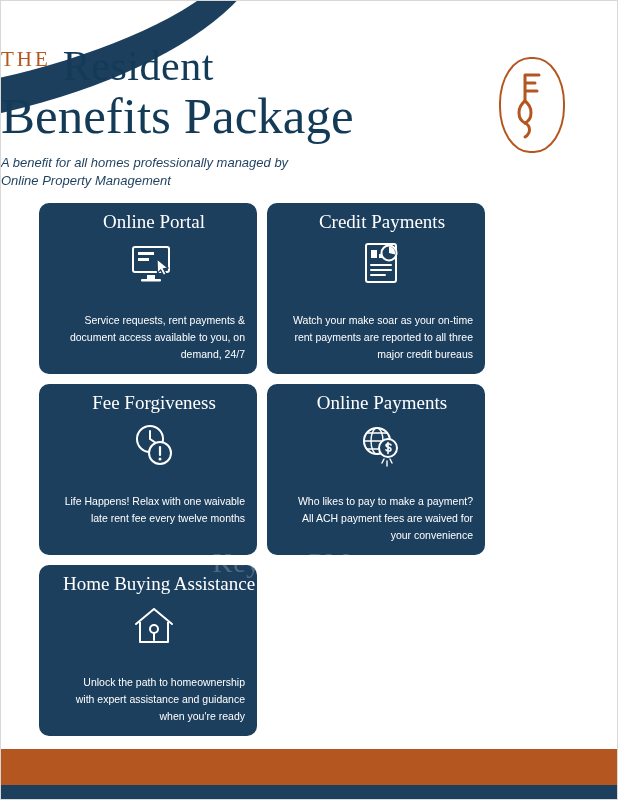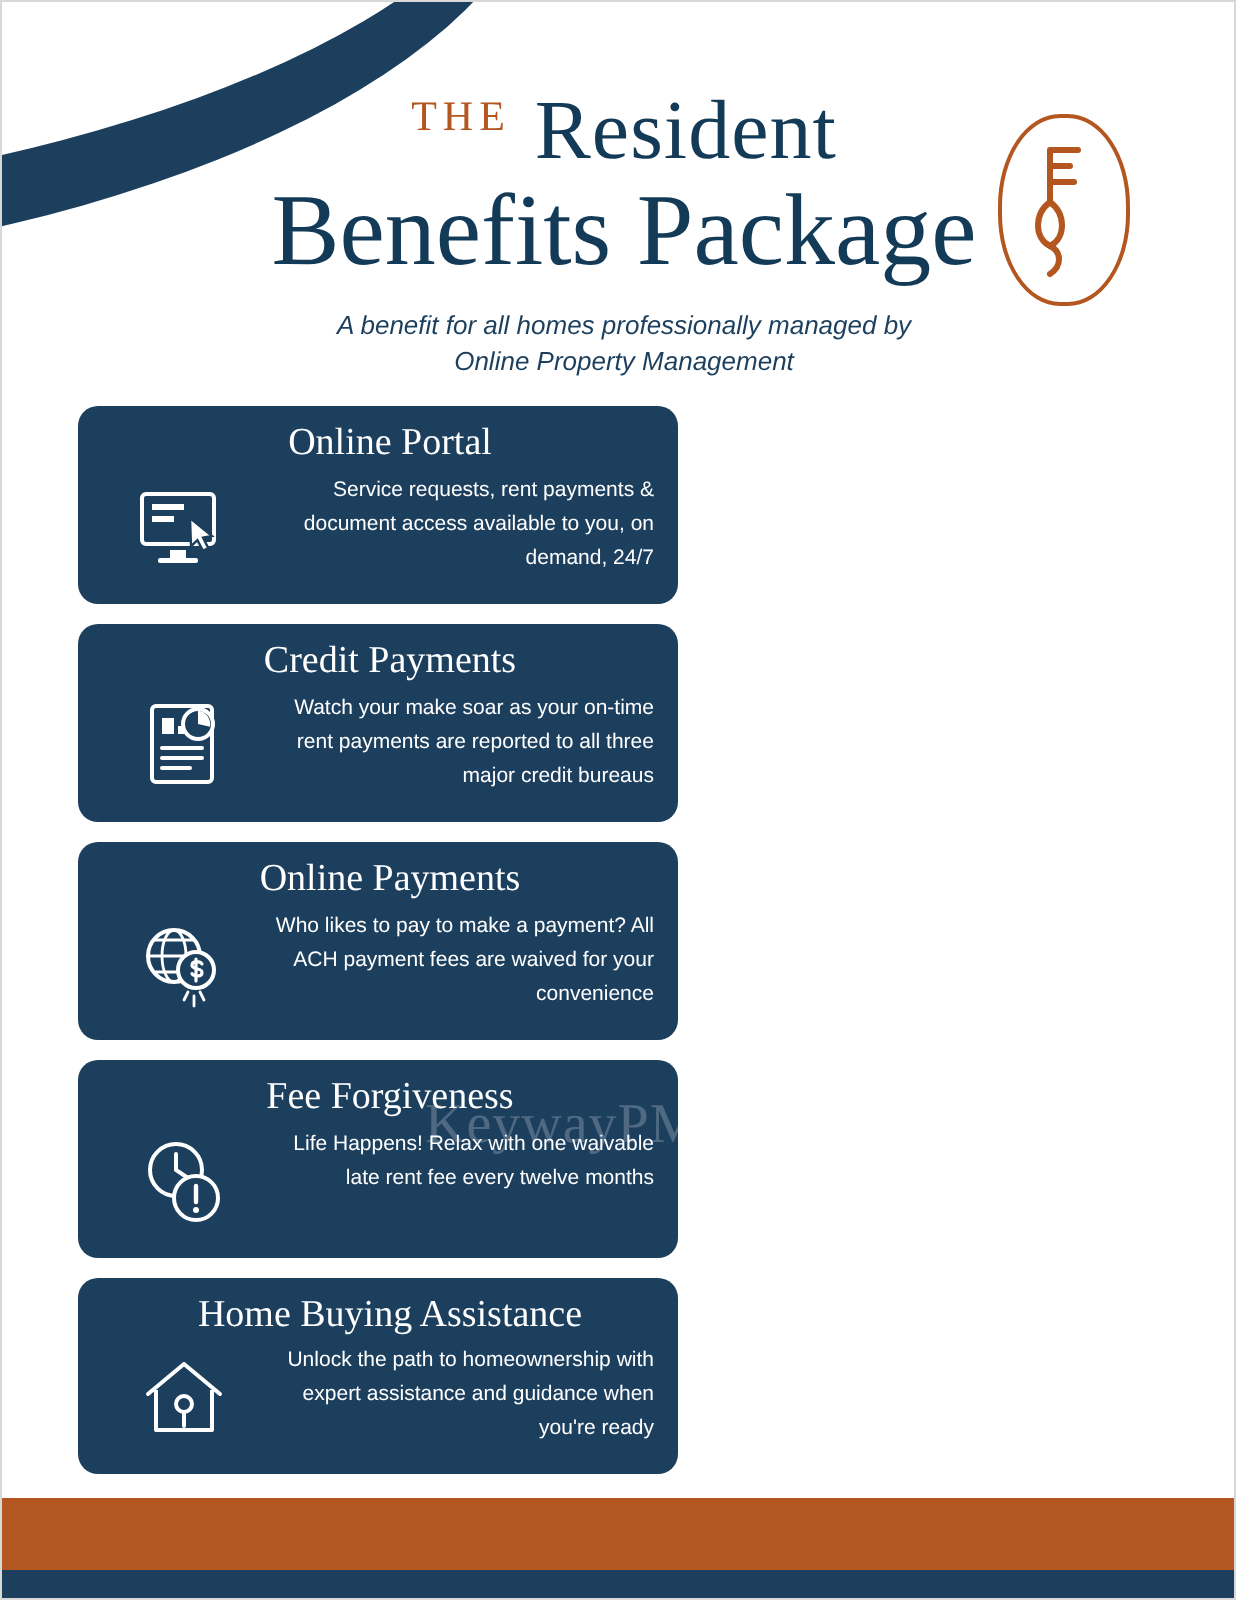--- a/index.html
+++ b/index.html
@@ -46,22 +46,20 @@
     height: 150px;
     background: #ffffff;
     border-bottom-right-radius: 100% 100%;
     transform: rotate(-6deg);
   }
   .title-block {
     position: absolute;
     top: 44px;
     left: 0;
     width: 548px;
-    text-align: center;
-    margin-left: 37px;
   }
   .title-line1 {
     font-family: "Liberation Serif", serif;
     color: #133a57;
     font-size: 42px;
     letter-spacing: 0.5px;
     line-height: 1;
     white-space: nowrap;
   }
   .the-word {
@@ -105,37 +103,39 @@
   
   .grid {
     padding: 6px 38px 0 38px;
     display: flex;
     flex-wrap: wrap;
     gap: 10px;
   }
   .card {
     background: #1d3f5e;
     border-radius: 10px;
-    width: 300px;
+    width: 218px;
     box-sizing: border-box;
     padding: 9px 12px 11px 24px;
     color: #ffffff;
     position: relative;
   }
   .card-title {
     font-family: "Liberation Serif", serif;
     font-size: 19px;
     text-align: center;
     line-height: 1.1;
     margin-bottom: 4px;
     white-space: nowrap;
   }
   .card-body {
     display: flex;
-    gap: 8px;
+    align-items: center;
+    gap: 21px;
+    flex-direction: column;
   }
   .card-icon {
     flex: 0 0 auto;
     width: 58px;
     height: 54px;
     display: flex;
     align-items: center;
     justify-content: center;
   }
   .card-text {
@@ -234,53 +234,53 @@
             <circle cx="31" cy="12" r="7.5" fill="#1d3f5e" stroke="#ffffff" stroke-width="2"></circle>
             <path d="M31 12 L31 5.2 A7 7 0 0 1 37 13.4 Z" fill="#ffffff"></path>
           </svg>
         </div>
         <div class="card-text">Watch your make soar as your on-time rent payments are reported to all three major credit bureaus</div>
       </div>
     </div>
 
 
     <div class="card">
+      <div class="card-title">Fee Forgiveness</div>
+      <div class="card-body">
+        <div class="card-icon">
+          <svg width="48" height="46" viewBox="0 0 48 46">
+            <circle cx="20" cy="17" r="13" fill="none" stroke="#ffffff" stroke-width="2"></circle>
+            <path d="M20 9 v8 l6 4" stroke="#ffffff" stroke-width="2" fill="none" stroke-linecap="round"></path>
+            <circle cx="30" cy="31" r="11" fill="#1d3f5e" stroke="#ffffff" stroke-width="2"></circle>
+            <path d="M30 25 v8" stroke="#ffffff" stroke-width="2.2" stroke-linecap="round"></path>
+            <circle cx="30" cy="37" r="1.5" fill="#ffffff"></circle>
+          </svg>
+        </div>
+        <div class="card-text">Life Happens! Relax with one waivable late rent fee every twelve months</div>
+      </div>
+    </div>
+
+    <div class="card">
       <div class="card-title">Online Payments</div>
       <div class="card-body">
         <div class="card-icon">
           <svg width="50" height="48" viewBox="0 0 50 48">
             <circle cx="20" cy="20" r="13" fill="none" stroke="#ffffff" stroke-width="2"></circle>
             <ellipse cx="20" cy="20" rx="6" ry="13" fill="none" stroke="#ffffff" stroke-width="1.4"></ellipse>
             <path d="M7 20 h26 M9.5 12 h21 M9.5 28 h21" stroke="#ffffff" stroke-width="1.4"></path>
             <circle cx="31" cy="27" r="9" fill="#1d3f5e" stroke="#ffffff" stroke-width="2"></circle>
             <path d="M31 21.5 v11 M34 24 c-1-1.6-5-1.8-5 .6 0 2.4 5 1.2 5 3.6 0 2.4-4 2.2-5 .6" stroke="#ffffff" stroke-width="1.6" fill="none" stroke-linecap="round"></path>
             <path d="M27 38 l-2 4 M33 38 l2 4 M30 40 l0 5" stroke="#ffffff" stroke-width="1.4" stroke-linecap="round"></path>
           </svg>
         </div>
         <div class="card-text">Who likes to pay to make a payment? All ACH payment fees are waived for your convenience</div>
       </div>
     </div>
 
     <div class="card">
-      <div class="card-title">Fee Forgiveness</div>
-      <div class="card-body">
-        <div class="card-icon">
-          <svg width="48" height="46" viewBox="0 0 48 46">
-            <circle cx="20" cy="17" r="13" fill="none" stroke="#ffffff" stroke-width="2"></circle>
-            <path d="M20 9 v8 l6 4" stroke="#ffffff" stroke-width="2" fill="none" stroke-linecap="round"></path>
-            <circle cx="30" cy="31" r="11" fill="#1d3f5e" stroke="#ffffff" stroke-width="2"></circle>
-            <path d="M30 25 v8" stroke="#ffffff" stroke-width="2.2" stroke-linecap="round"></path>
-            <circle cx="30" cy="37" r="1.5" fill="#ffffff"></circle>
-          </svg>
-        </div>
-        <div class="card-text">Life Happens! Relax with one waivable late rent fee every twelve months</div>
-      </div>
-    </div>
-
-    <div class="card">
       <div class="card-title">Home Buying Assistance</div>
       <div class="card-body">
         <div class="card-icon">
           <svg width="48" height="46" viewBox="0 0 48 46">
             <path d="M24 6 L42 21 M24 6 L6 21" stroke="#ffffff" stroke-width="2" fill="none" stroke-linecap="round"></path>
             <path d="M10 19 v20 h28 v-20" fill="none" stroke="#ffffff" stroke-width="2" stroke-linejoin="round"></path>
             <circle cx="24" cy="26" r="4" fill="none" stroke="#ffffff" stroke-width="2"></circle>
             <path d="M24 30 v7" stroke="#ffffff" stroke-width="2" stroke-linecap="round"></path>
           </svg>
         </div>

